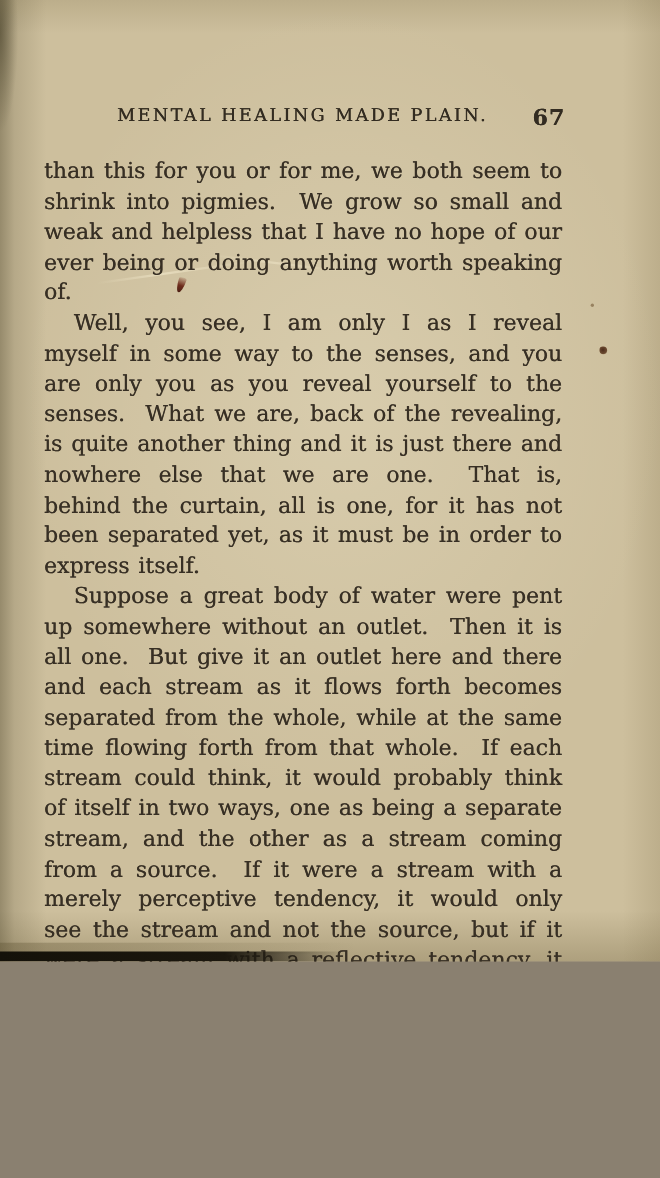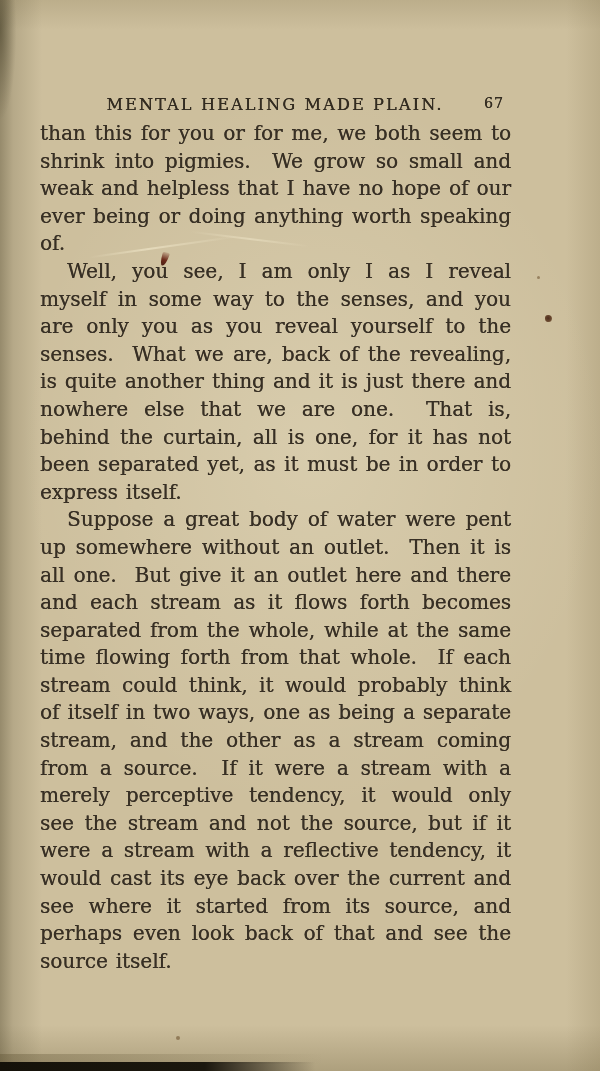--- a/index.html
+++ b/index.html
@@ -1,21 +1,21 @@
 <!DOCTYPE html>
 <html lang="en"><head>
 <meta charset="utf-8">
 <style>
   html, body { margin: 0; padding: 0; }
   body { background: #8a8070; }
 
   .scan-page {
     position: relative;
     width: 600px;
-    height: 1071px;
+    height: 874px;
     overflow: hidden;
     font-family: "DejaVu Serif", "Liberation Serif", serif;
     background:
       
       radial-gradient(ellipse 420px 520px at 52% 42%, rgba(255,250,228,0.22), rgba(255,250,228,0) 70%),
       
       linear-gradient(to right, rgba(74,66,40,0.42) 0px, rgba(74,66,40,0.18) 13px, rgba(74,66,40,0) 42px),
       
       linear-gradient(to left, rgba(122,106,68,0.20) 0px, rgba(122,106,68,0) 34px),
       
@@ -48,29 +48,30 @@
     text-align: center;
     font-size: 16px;
     letter-spacing: 2.2px;
     color: #332c21;
     text-shadow: 0.3px 0 0 #332c21;
     white-space: nowrap;
   }
   .page-number {
     position: absolute;
     top: 95px; left: 484px;
-    font-size: 14px;
+    font-size: 20px;
     letter-spacing: 1px;
     color: #332c21;
     text-shadow: 0.3px 0 0 #332c21;
+    font-weight: bold;
   }
 
   .body-text {
     position: absolute;
-    top: 120px; left: 40px; width: 471px;
+    top: 142px; left: 40px; width: 471px;
     color: #372f24;
   }
   .body-text p {
     margin: 0;
     font-size: 20px;
     line-height: 27.6px;
     text-align: justify;
     word-spacing: 1.5px;
     white-space: pre-wrap;
     text-shadow: 0.25px 0 0 rgba(55,47,36,0.85);

